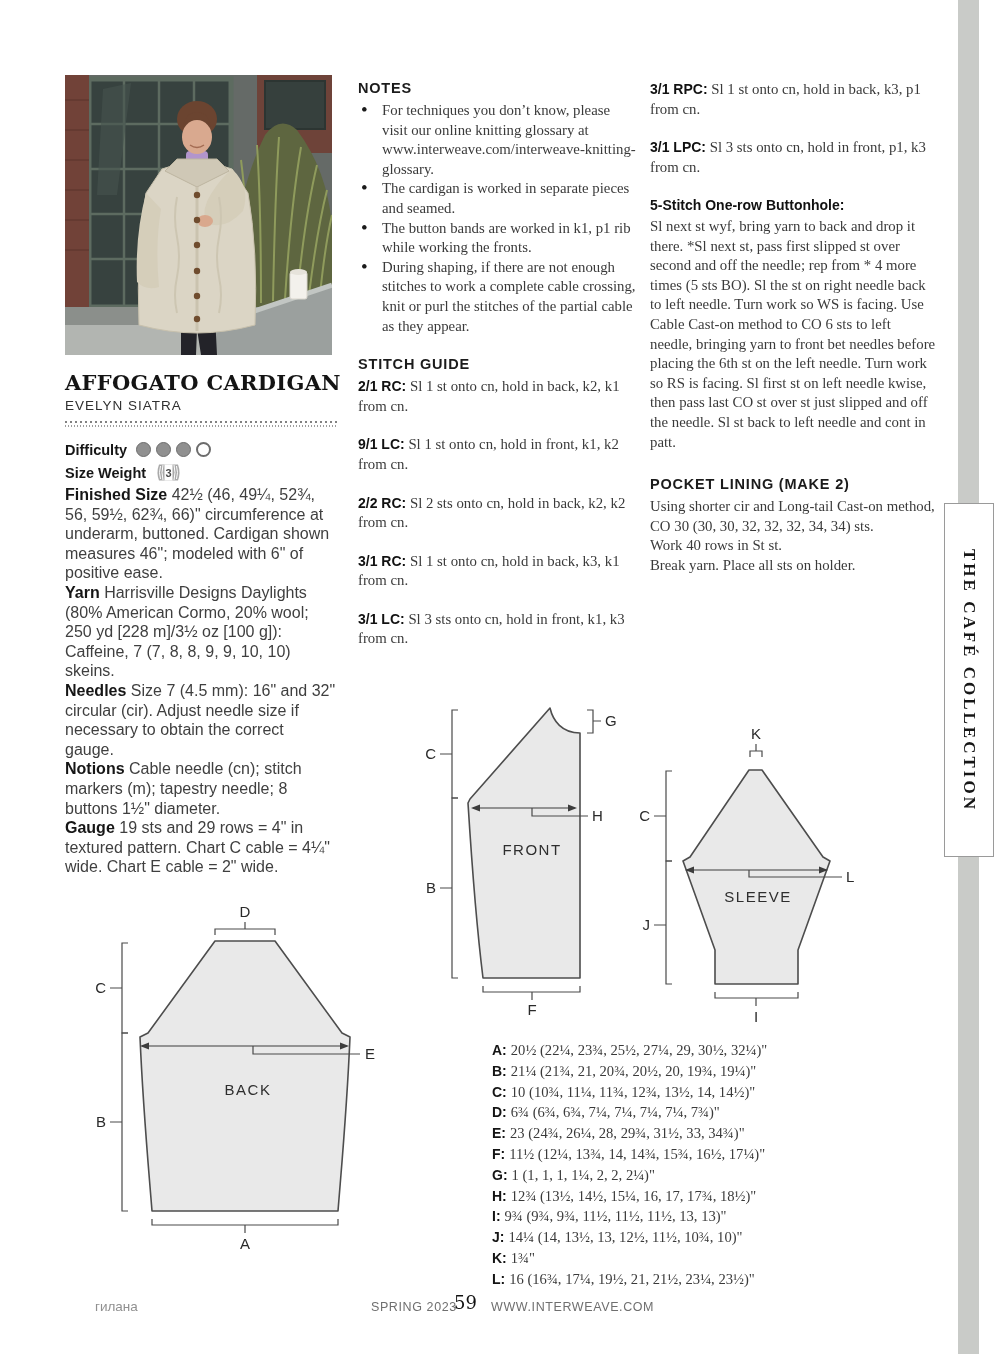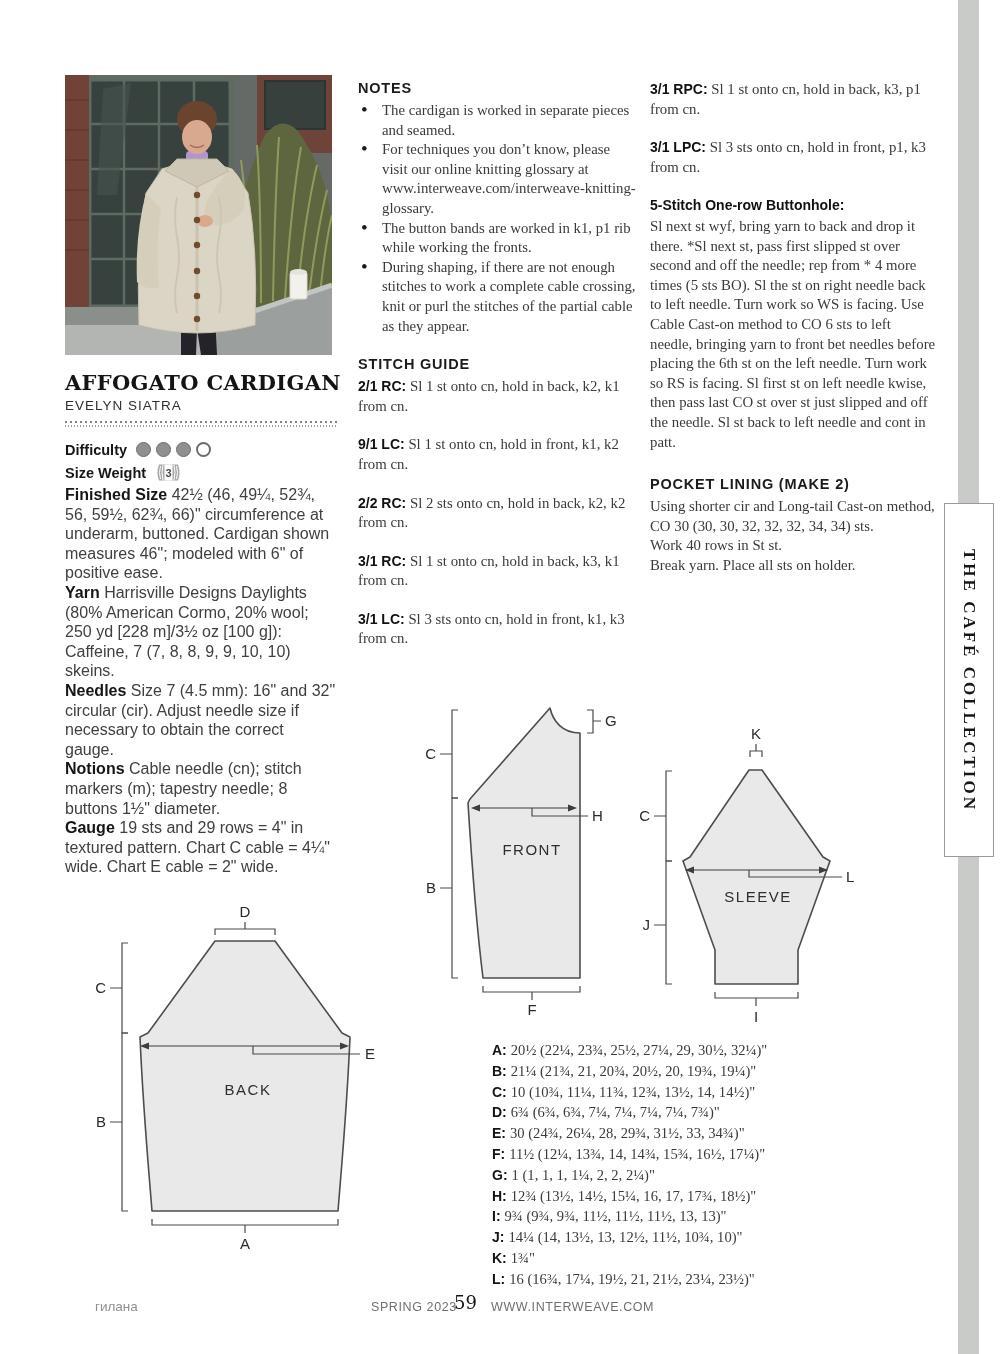--- a/index.html
+++ b/index.html
@@ -184,22 +184,22 @@
     <p class="spec"><b>Finished Size</b> <span>42½ (46, 49¼, 52¾, 56, 59½, 62¾, 66)" circumference at underarm, buttoned. Cardigan shown measures 46"; modeled with 6" of positive ease.</span></p>
     <p class="spec"><b>Yarn</b> <span>Harrisville Designs Daylights (80% American Cormo, 20% wool; 250 yd [228 m]/3½ oz [100 g]): Caffeine, 7 (7, 8, 8, 9, 9, 10, 10) skeins.</span></p>
     <p class="spec"><b>Needles</b> <span>Size 7 (4.5 mm): 16" and 32" circular (cir). Adjust needle size if necessary to obtain the correct gauge.</span></p>
     <p class="spec"><b>Notions</b> <span>Cable needle (cn); stitch markers (m); tapestry needle; 8 buttons 1½" diameter.</span></p>
     <p class="spec"><b>Gauge</b> <span>19 sts and 29 rows = 4" in textured pattern. Chart C cable = 4¼" wide. Chart E cable = 2" wide.</span></p>
   </section>
 
   <section class="abs mid-col">
     <h2 class="sans-head">NOTES</h2>
     <ul class="notes serif">
+      <li>For techniques you don’t know, please visit our online knitting glossary at www.interweave.com/interweave-knitting-glossary.</li>
       <li>The cardigan is worked in separate pieces and seamed.</li>
-      <li>For techniques you don’t know, please visit our online knitting glossary at www.interweave.com/interweave-knitting-glossary.</li>
       <li>The button bands are worked in k1, p1 rib while working the fronts.</li>
       <li>During shaping, if there are not enough stitches to work a complete cable crossing, knit or purl the stitches of the partial cable as they appear.</li>
     </ul>
     <h2 class="sans-head">STITCH GUIDE</h2>
     <p class="entry"><b>2/1 RC:</b> <span>Sl 1 st onto cn, hold in back, k2, k1 from cn.</span></p>
     <p class="entry"><b>9/1 LC:</b> <span>Sl 1 st onto cn, hold in front, k1, k2 from cn.</span></p>
     <p class="entry"><b>2/2 RC:</b> <span>Sl 2 sts onto cn, hold in back, k2, k2 from cn.</span></p>
     <p class="entry"><b>3/1 RC:</b> <span>Sl 1 st onto cn, hold in back, k3, k1 from cn.</span></p>
     <p class="entry"><b>3/1 LC:</b> <span>Sl 3 sts onto cn, hold in front, k1, k3 from cn.</span></p>
   </section>
@@ -268,21 +268,21 @@
     <path class="brk" d="M75,299 L75,305 L158,305 L158,299 M116,305 L116,313"></path>
     <text class="lbl" x="116" y="329" text-anchor="middle">I</text>
     <text class="pname" x="118" y="209" text-anchor="middle">SLEEVE</text>
   </svg>
 
   <div class="abs measurements">
     <div class="meas"><b>A:</b><span>20½ (22¼, 23¾, 25½, 27¼, 29, 30½, 32¼)"</span></div>
     <div class="meas"><b>B:</b><span>21¼ (21¾, 21, 20¾, 20½, 20, 19¾, 19¼)"</span></div>
     <div class="meas"><b>C:</b><span>10 (10¾, 11¼, 11¾, 12¾, 13½, 14, 14½)"</span></div>
     <div class="meas"><b>D:</b><span>6¾ (6¾, 6¾, 7¼, 7¼, 7¼, 7¼, 7¾)"</span></div>
-    <div class="meas"><b>E:</b><span>30 (24¾, 26¼, 28, 29¾, 31½, 33, 34¾)"</span></div>
+    <div class="meas"><b>E:</b><span>23 (24¾, 26¼, 28, 29¾, 31½, 33, 34¾)"</span></div>
     <div class="meas"><b>F:</b><span>11½ (12¼, 13¾, 14, 14¾, 15¾, 16½, 17¼)"</span></div>
     <div class="meas"><b>G:</b><span>1 (1, 1, 1, 1¼, 2, 2, 2¼)"</span></div>
     <div class="meas"><b>H:</b><span>12¾ (13½, 14½, 15¼, 16, 17, 17¾, 18½)"</span></div>
     <div class="meas"><b>I:</b><span>9¾ (9¾, 9¾, 11½, 11½, 11½, 13, 13)"</span></div>
     <div class="meas"><b>J:</b><span>14¼ (14, 13½, 13, 12½, 11½, 10¾, 10)"</span></div>
     <div class="meas"><b>K:</b><span>1¾"</span></div>
     <div class="meas"><b>L:</b><span>16 (16¾, 17¼, 19½, 21, 21½, 23¼, 23½)"</span></div>
   </div>
 
   <span class="abs f-left">гилана</span>

